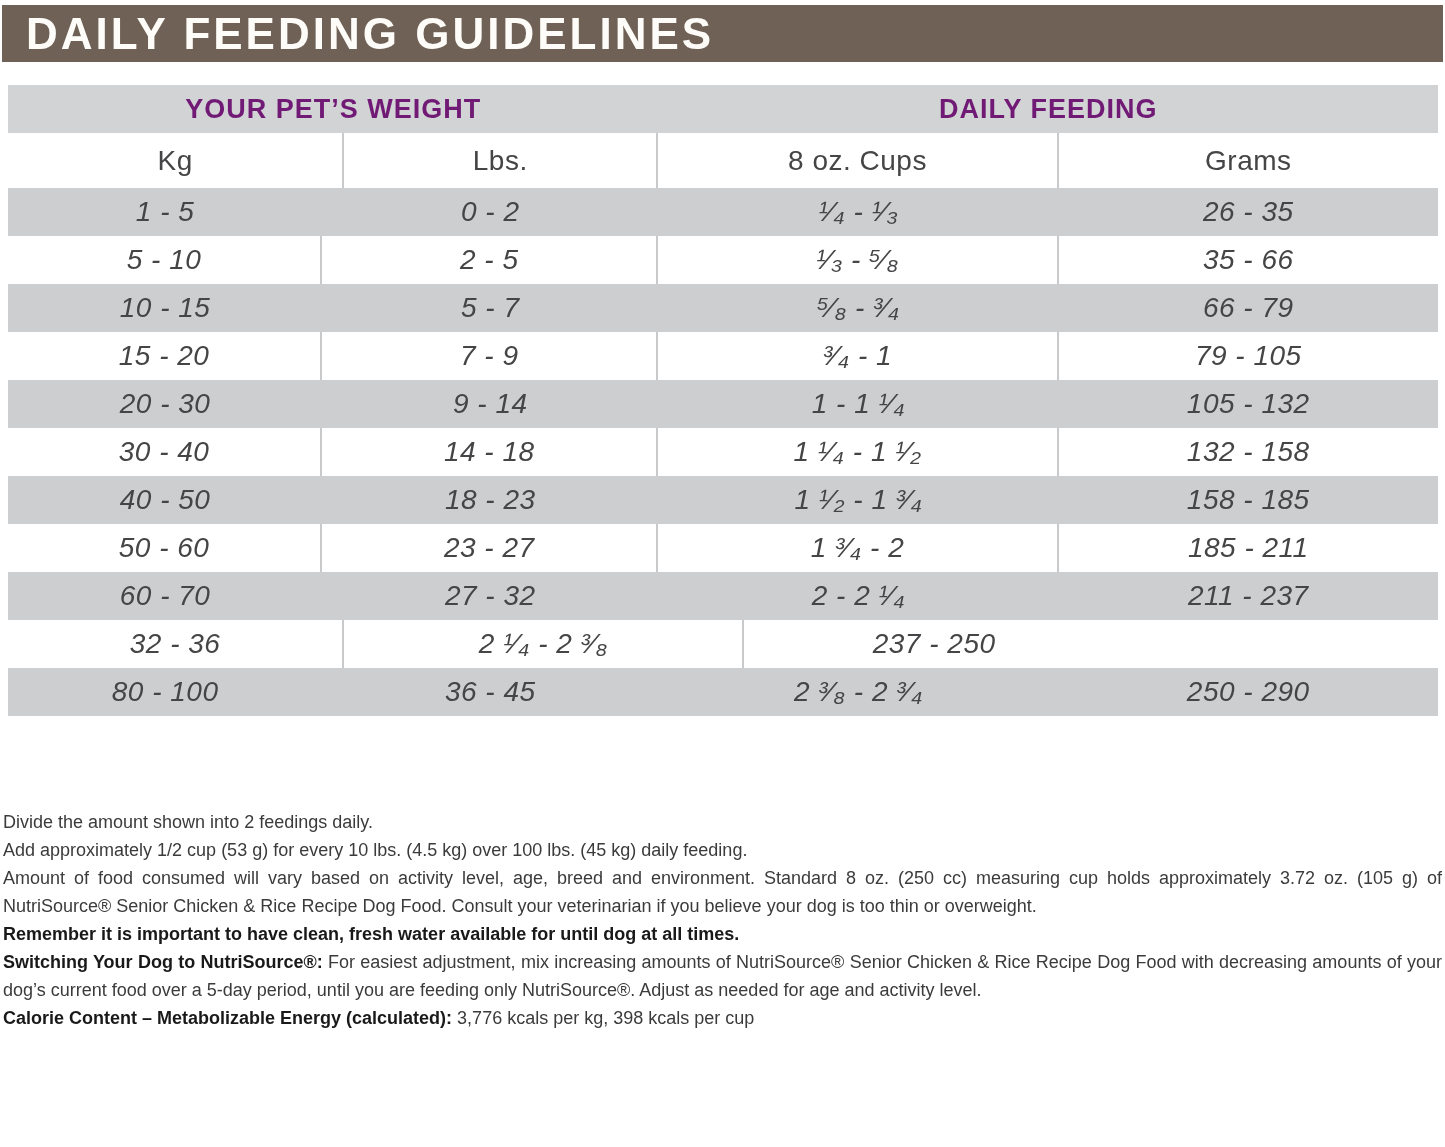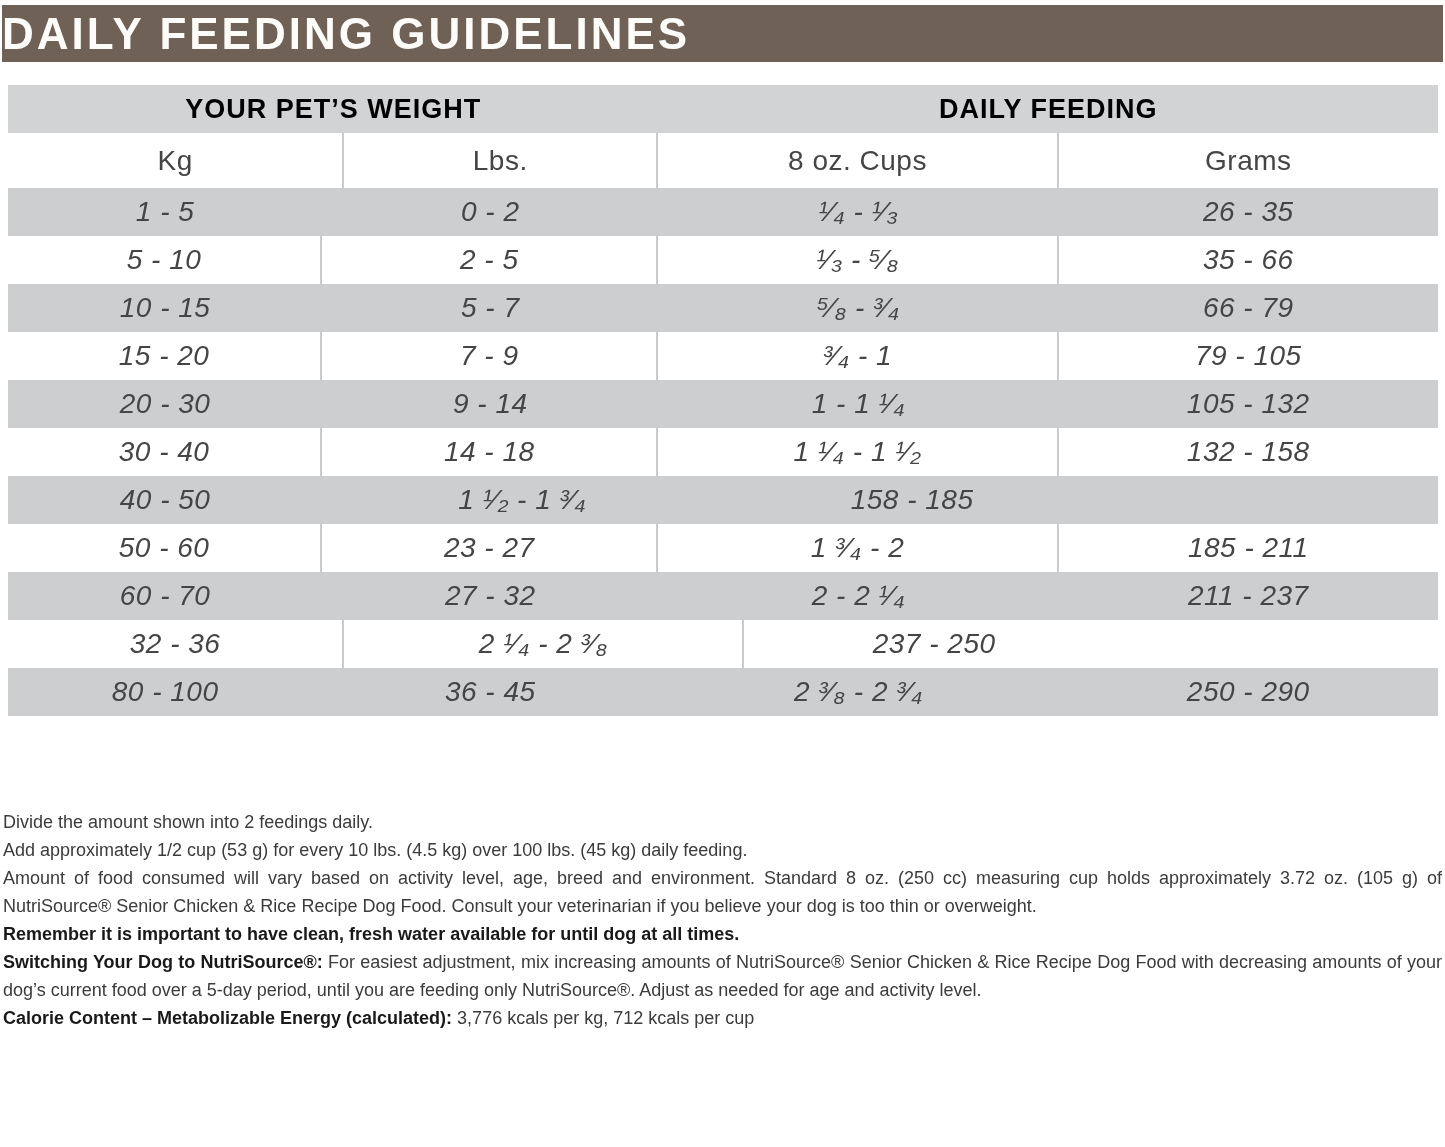--- a/index.html
+++ b/index.html
@@ -3,30 +3,30 @@
 <meta charset="utf-8">
 <style>
   html,body{margin:0;padding:0;background:#ffffff;}
   .page{
     position:relative;width:1445px;height:1147px;background:#ffffff;overflow:hidden;
     font-family:"Liberation Sans","DejaVu Sans",sans-serif;color:#3b3b3b;
   }
   
   .title-bar{
     position:absolute;left:2px;right:2px;top:5px;height:57px;background:#6f6156;
-    display:flex;align-items:center;box-sizing:border-box;
+    display:flex;align-items:center;padding-left:24px;box-sizing:border-box;
   }
   .title-bar h1{
     margin:0;font-size:44px;font-weight:bold;color:#fdfcf8;letter-spacing:3px;white-space:nowrap;
   }
   
   .feed-table{position:absolute;left:8px;top:85px;width:1430px;}
   .section-row{display:flex;height:48px;background:#d2d3d5;}
   .sec{display:flex;align-items:center;justify-content:center;font-weight:bold;
-       font-size:27px;color:#000000;letter-spacing:1px;}
+       font-size:27px;color:#701a75;letter-spacing:1px;}
   .sec-left{width:45.5%;}
   .sec-right{width:54.5%;}
   .col-row{display:flex;height:55px;background:#ffffff;}
   .row{display:flex;height:48px;background:#ffffff;font-style:italic;}
   .row.alt{background:#cdced0;}
   .cell{display:flex;align-items:center;justify-content:center;box-sizing:border-box;
         font-size:28px;color:#454547;letter-spacing:0.5px;}
   .c-lbs{width:21.97%;}
   .c-kg{width:23.51%;}
   .c-cups{width:27.99%;text-align:right;}
@@ -93,20 +93,21 @@
       <div class="cell c-grams">105 - 132</div>
     </div>
         <div class="row">
       <div class="cell c-lbs">30 - 40</div>
       <div class="cell c-kg">14 - 18</div>
       <div class="cell c-cups">1 ¹⁄₄ - 1 ¹⁄₂</div>
       <div class="cell c-grams">132 - 158</div>
     </div>
         <div class="row alt">
       <div class="cell c-lbs">40 - 50</div>
+      <div class="cell c-kg">18 - 23</div>
       <div class="cell c-cups">1 ¹⁄₂ - 1 ³⁄₄</div>
       <div class="cell c-grams">158 - 185</div>
     </div>
         <div class="row">
       <div class="cell c-lbs">50 - 60</div>
       <div class="cell c-kg">23 - 27</div>
       <div class="cell c-cups">1 ³⁄₄ - 2</div>
       <div class="cell c-grams">185 - 211</div>
     </div>
         <div class="row alt">
@@ -133,17 +134,17 @@
     <p>Divide the amount shown into 2 feedings daily.</p>
     <p>Add approximately 1/2 cup (53 g) for every 10 lbs. (4.5 kg) over 100 lbs. (45 kg) daily feeding.</p>
     <p class="justified">Amount of food consumed will vary based on activity level, age, breed and environment. Standard 8 oz. (250 cc) measuring cup holds approximately 3.72 oz. (105 g) of NutriSource® Senior Chicken &amp; Rice Recipe Dog Food. Consult your veterinarian if you believe your dog is too thin or overweight.</p>
     <p class="bold-line">Remember it is important to have clean, fresh water available for until dog at all times.</p>
     <p class="justified para-gap">
       <strong>Switching Your Dog to NutriSource®:</strong>
       <span>For easiest adjustment, mix increasing amounts of NutriSource® Senior Chicken &amp; Rice Recipe Dog Food with decreasing amounts of your dog’s current food over a 5-day period, until you are feeding only NutriSource®. Adjust as needed for age and activity level.</span>
     </p>
     <p class="para-gap">
       <strong>Calorie Content – Metabolizable Energy (calculated):</strong>
-      <span>3,776 kcals per kg, 712 kcals per cup</span>
+      <span>3,776 kcals per kg, 398 kcals per cup</span>
     </p>
   </section>
 
 </div>
 
 </body></html>

